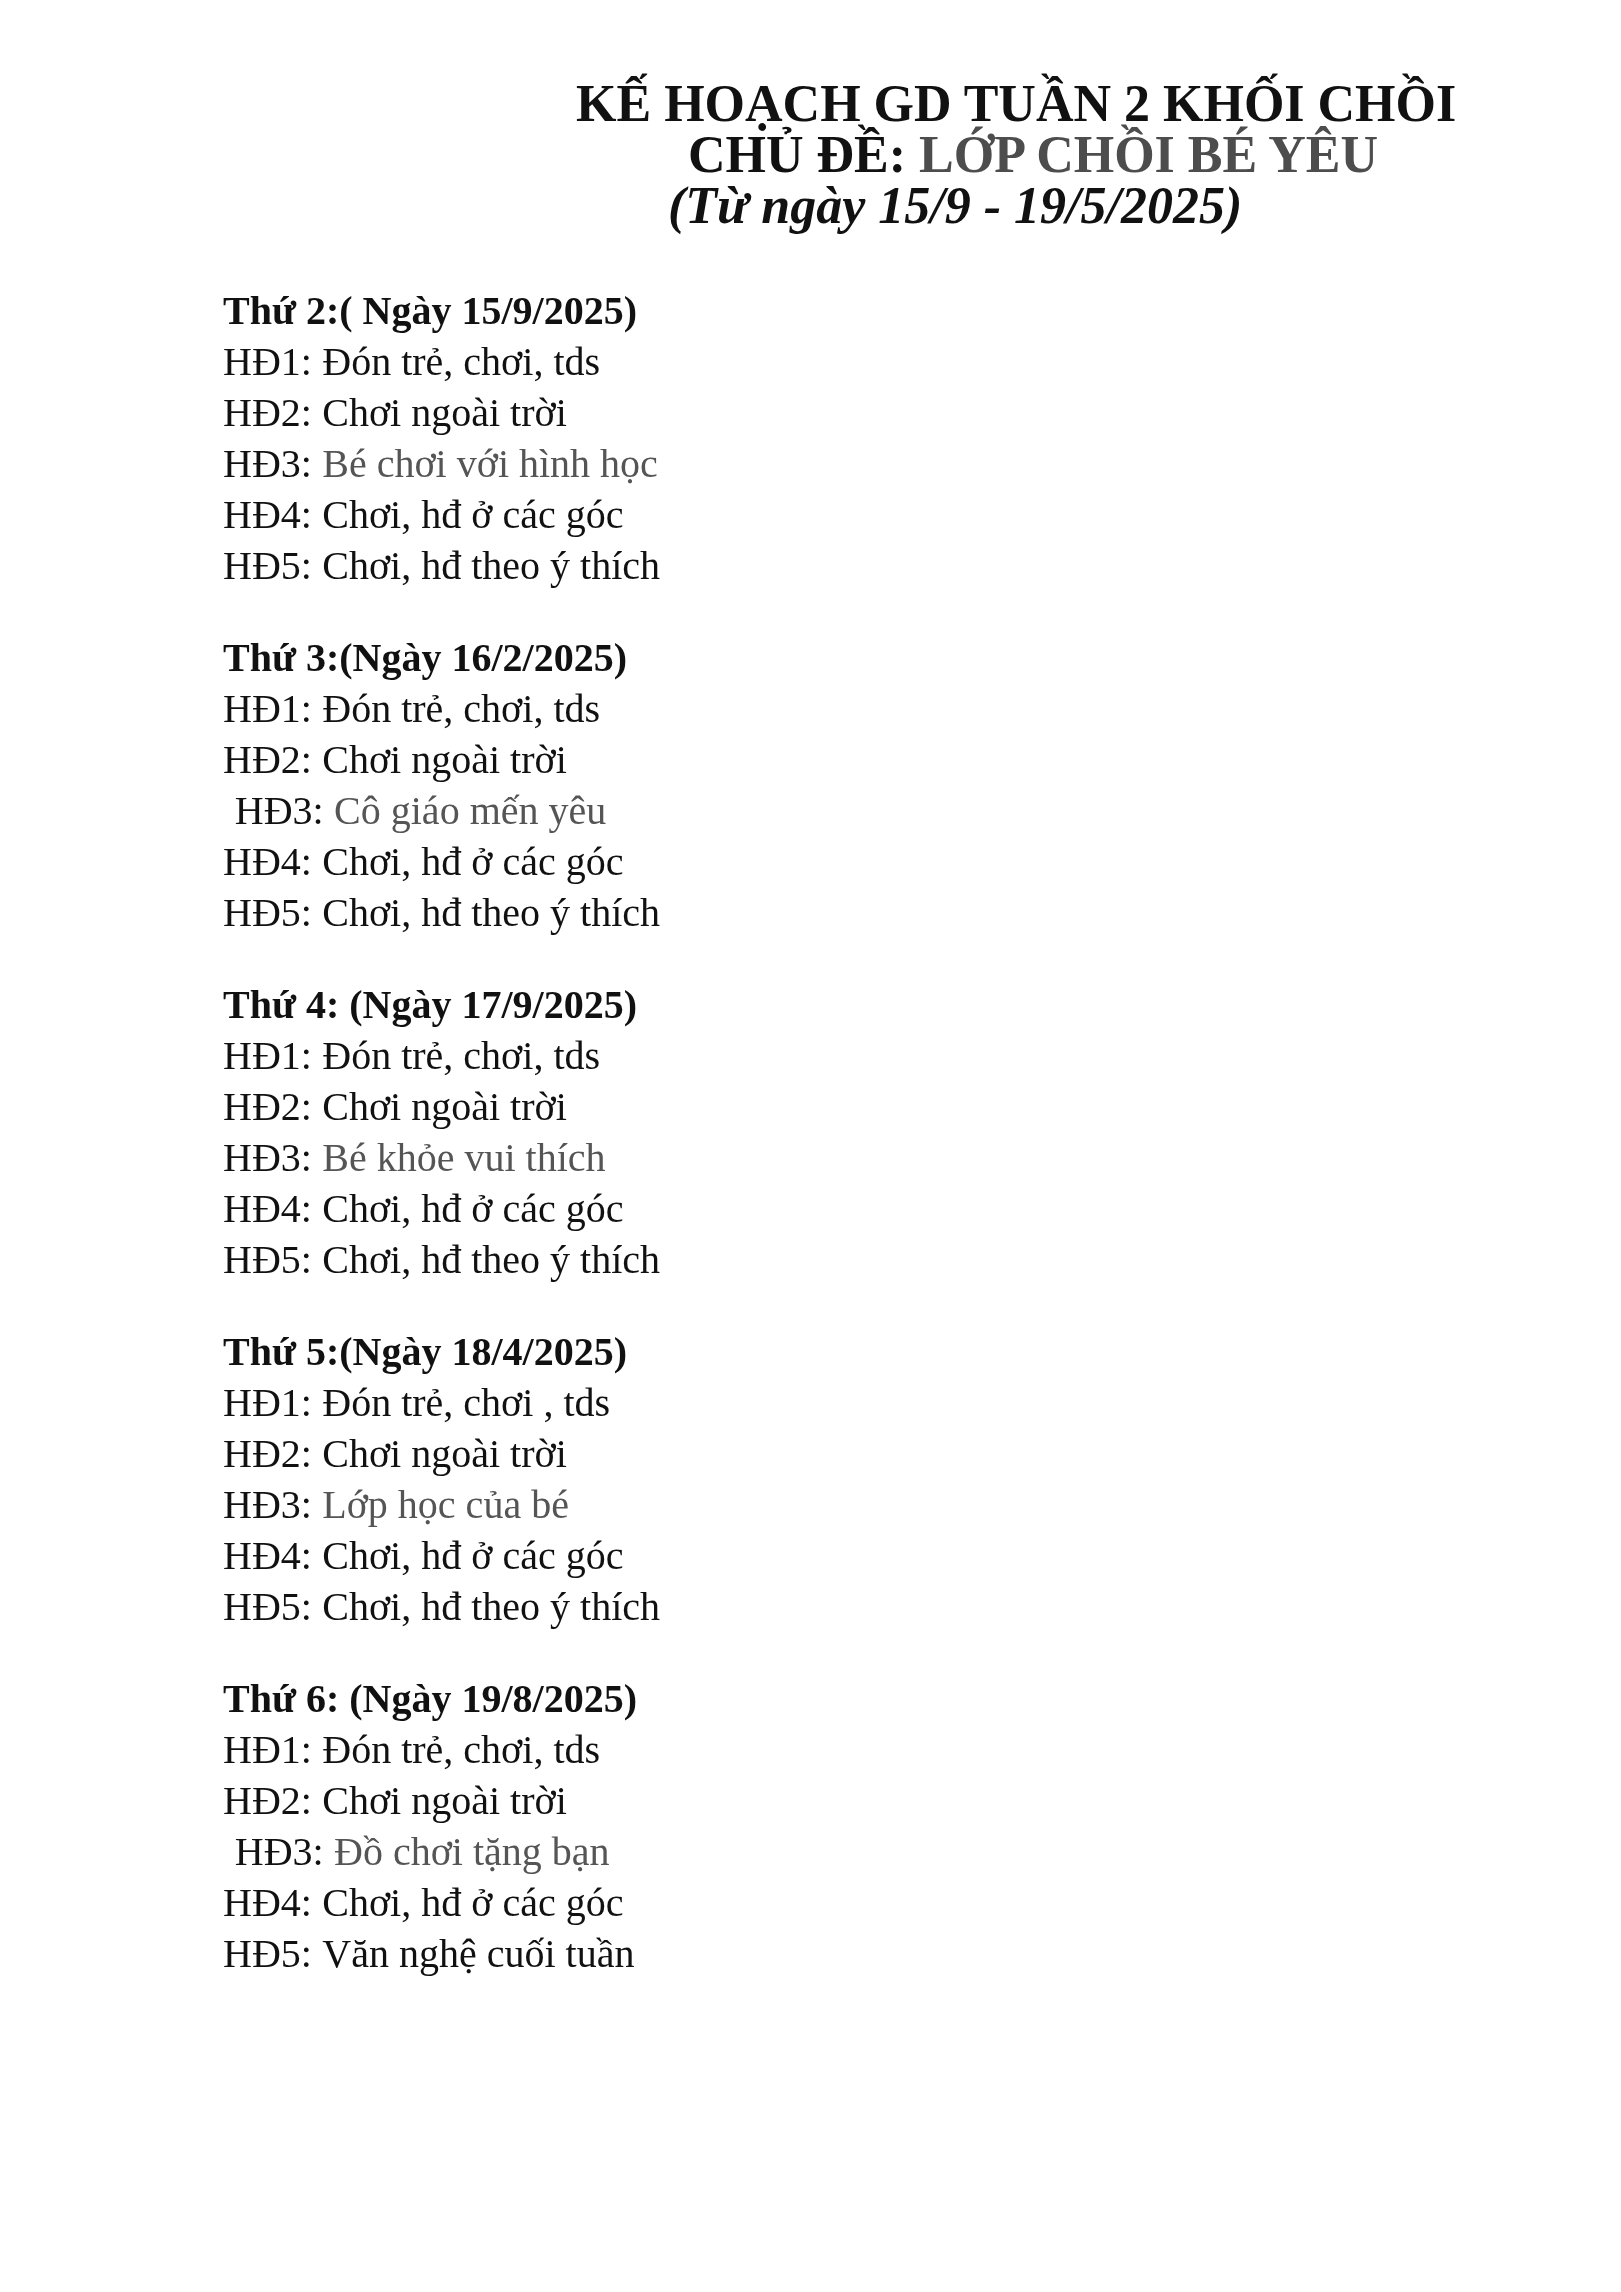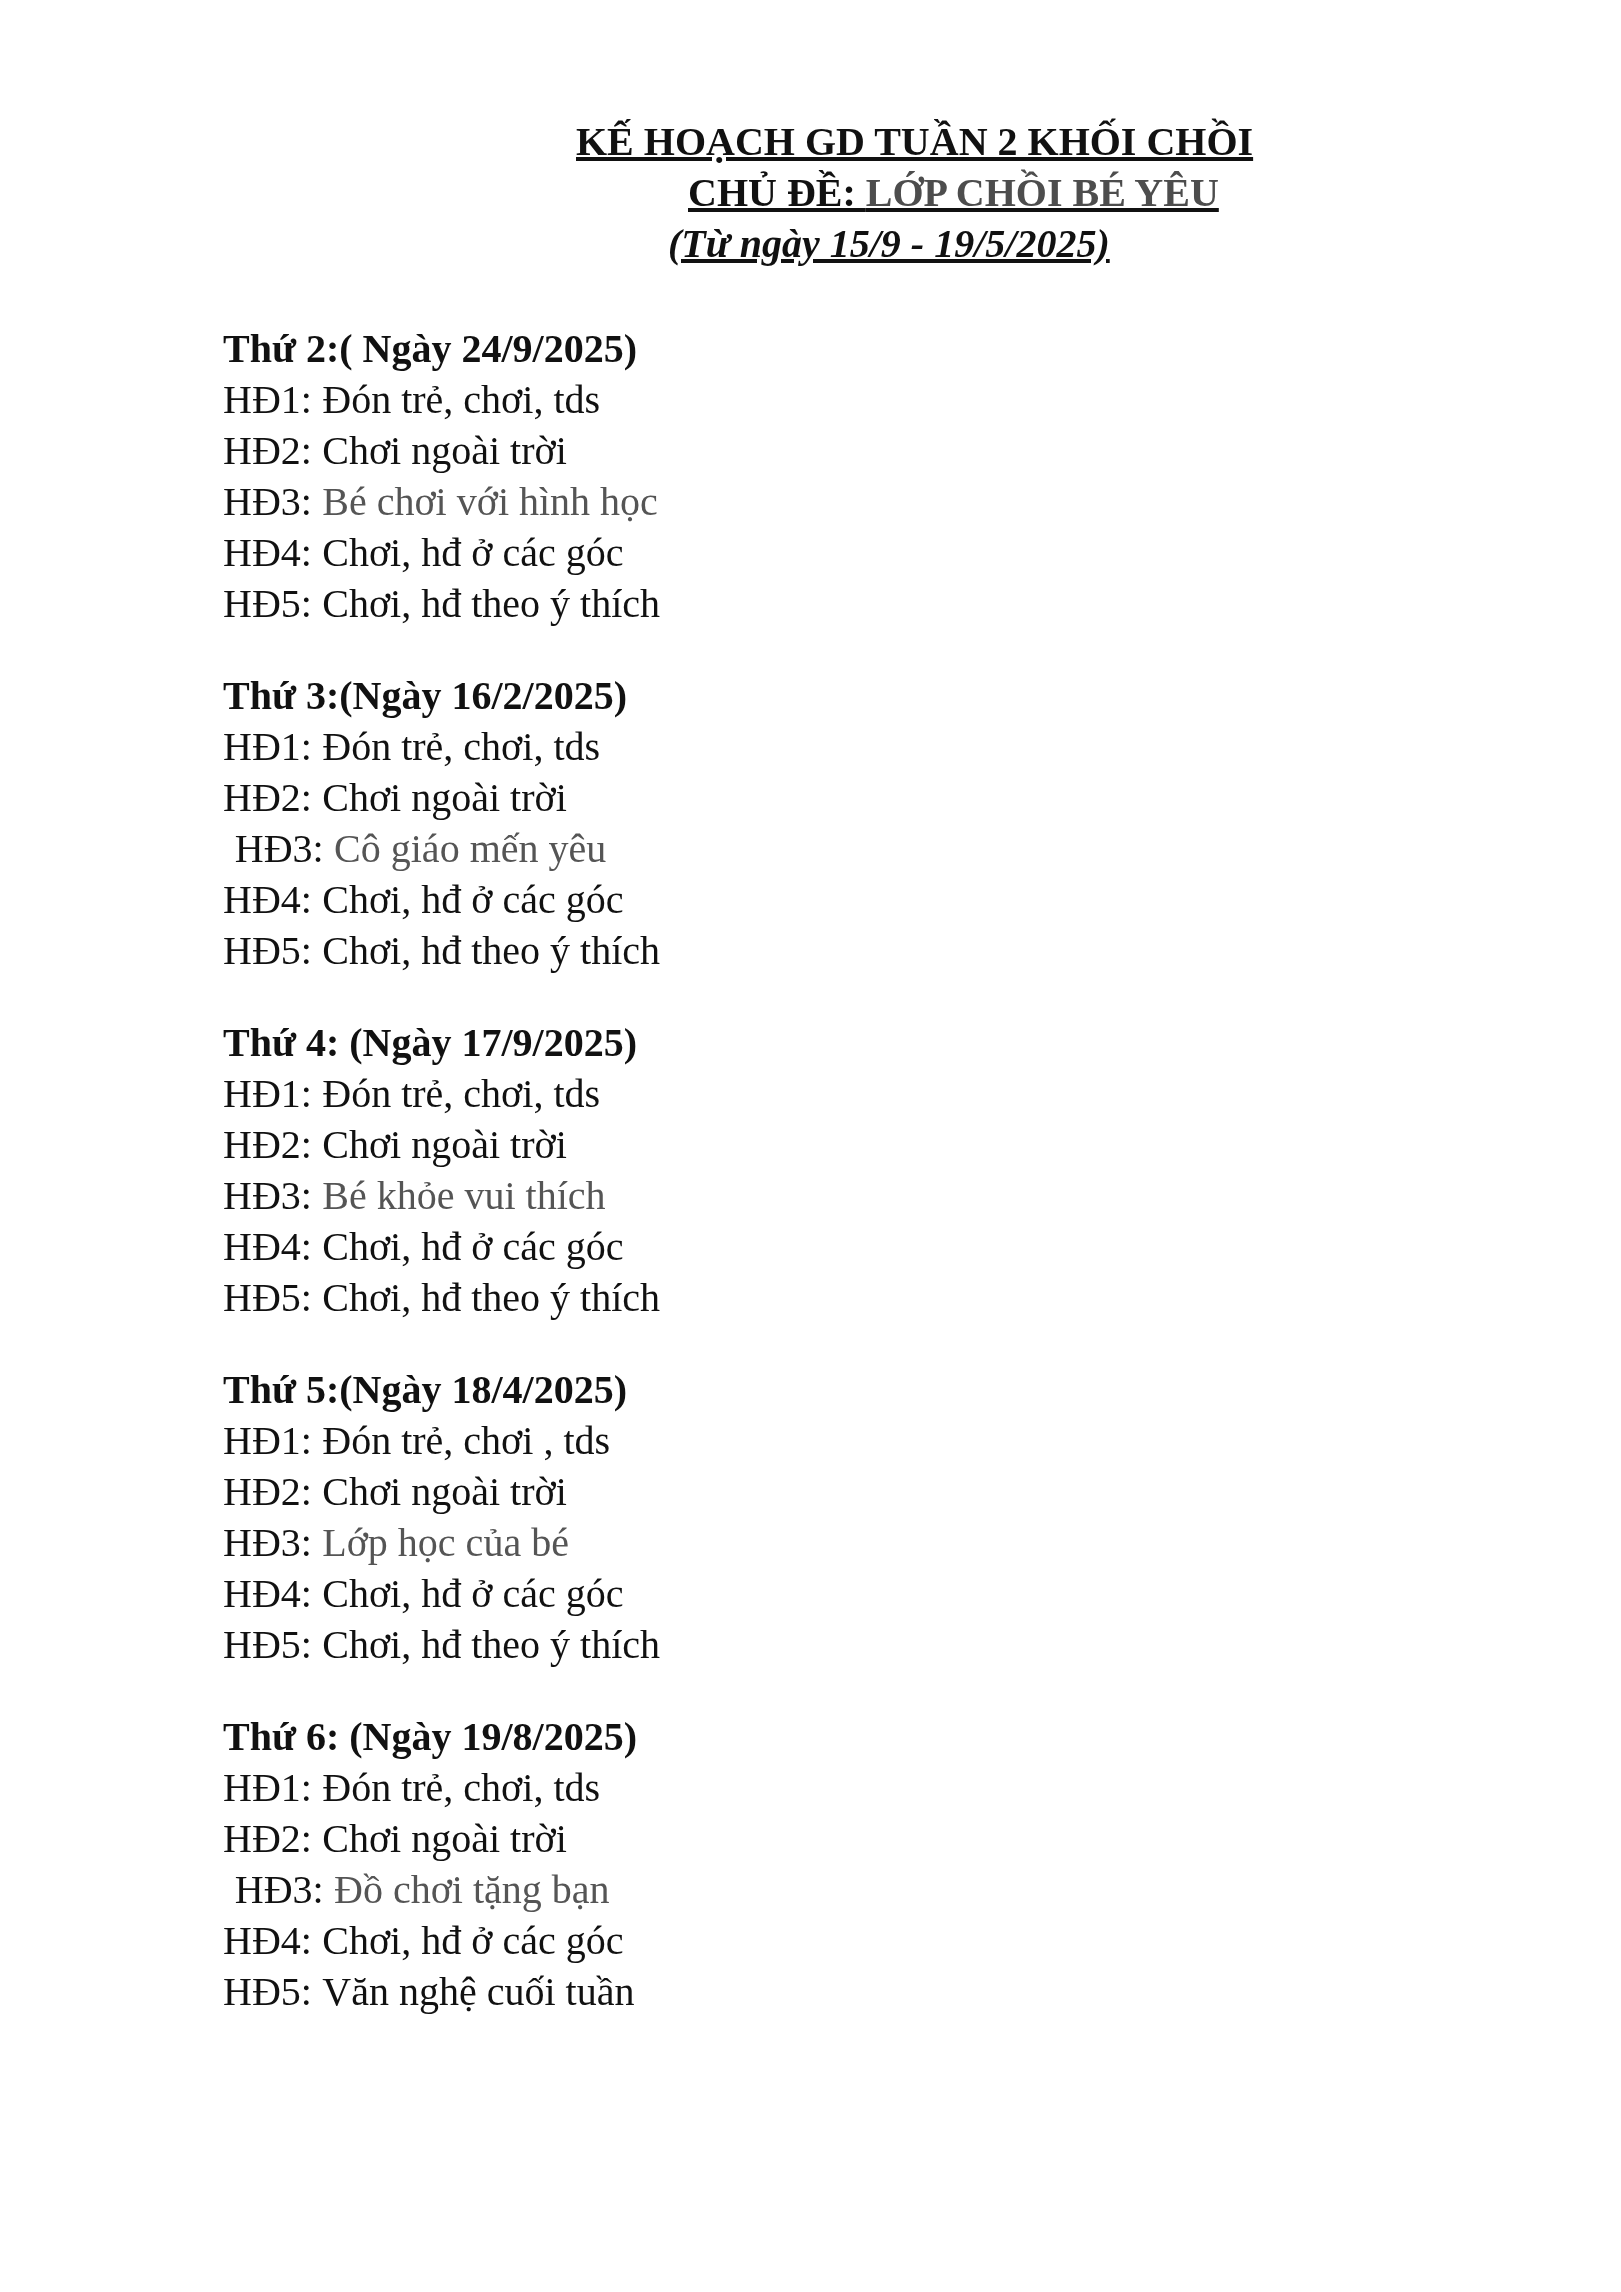--- a/index.html
+++ b/index.html
@@ -13,26 +13,25 @@
     position:relative;
     width:1621px;
     height:2293px;
     background:var(--page-bg);
     font-family:"Liberation Serif","DejaVu Serif",serif;
     color:var(--text);
     overflow:hidden;
   }
   
   .title-block{
-    padding-top:116px;
+    padding-top:78px;
     font-weight:bold;
-    font-size:40px;
+    font-size:52px;
     line-height:51px;
     white-space:nowrap;
-    text-decoration:underline;
   }
   .title-line1{margin-left:576px;}
   .title-line2{margin-left:688px;}
   .title-line3{margin-left:668px;font-style:italic;}
   .theme-text{color:var(--theme-gray);}
   
   .content{margin-left:223px;font-size:40px;line-height:51px;}
   .day-section{margin-top:0;margin-bottom:41px;}
   .day-section.first{margin-top:54px;}
   .day-heading{font-weight:bold;white-space:nowrap;}
@@ -49,21 +48,21 @@
 
   <div class="title-block">
     <p class="title-line1">KẾ HOẠCH GD TUẦN 2 KHỐI CHỒI</p>
     <p class="title-line2"><span>CHỦ ĐỀ: </span><span class="theme-text">LỚP CHỒI BÉ YÊU</span></p>
     <p class="title-line3">(Từ ngày 15/9 - 19/5/2025)</p>
   </div>
 
   <div class="content">
 
     <div class="day-section first">
-      <p class="day-heading">Thứ 2:( Ngày 24/9/2025)</p>
+      <p class="day-heading">Thứ 2:( Ngày 15/9/2025)</p>
       <p class="activity-line"><span>HĐ1:</span><span class="activity-text">Đón trẻ, chơi, tds</span></p>
       <p class="activity-line"><span>HĐ2:</span><span class="activity-text">Chơi ngoài trời</span></p>
       <p class="activity-line lesson"><span>HĐ3:</span><span class="activity-text">Bé chơi với hình học</span></p>
       <p class="activity-line"><span>HĐ4:</span><span class="activity-text">Chơi, hđ ở các góc</span></p>
       <p class="activity-line"><span>HĐ5:</span><span class="activity-text">Chơi, hđ theo ý thích</span></p>
     </div>
 
     <div class="day-section">
       <p class="day-heading">Thứ 3:(Ngày 16/2/2025)</p>
       <p class="activity-line"><span>HĐ1:</span><span class="activity-text">Đón trẻ, chơi, tds</span></p>

